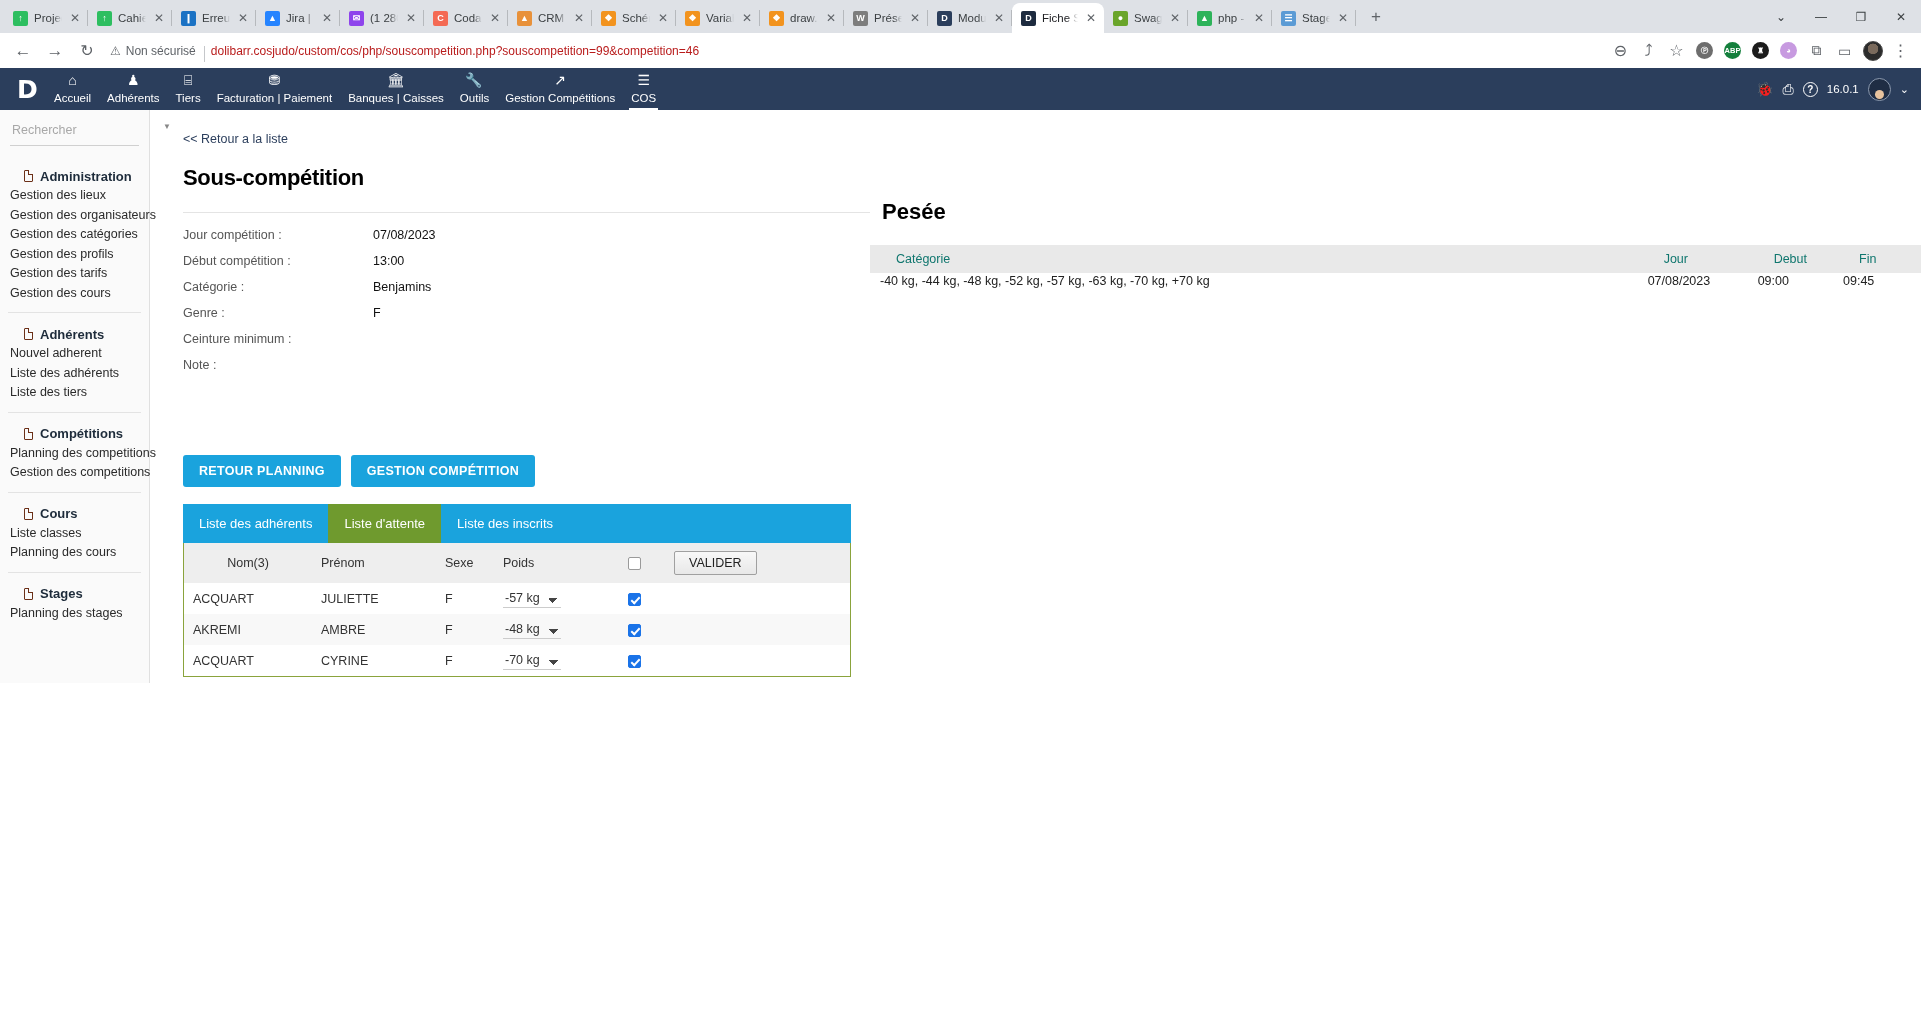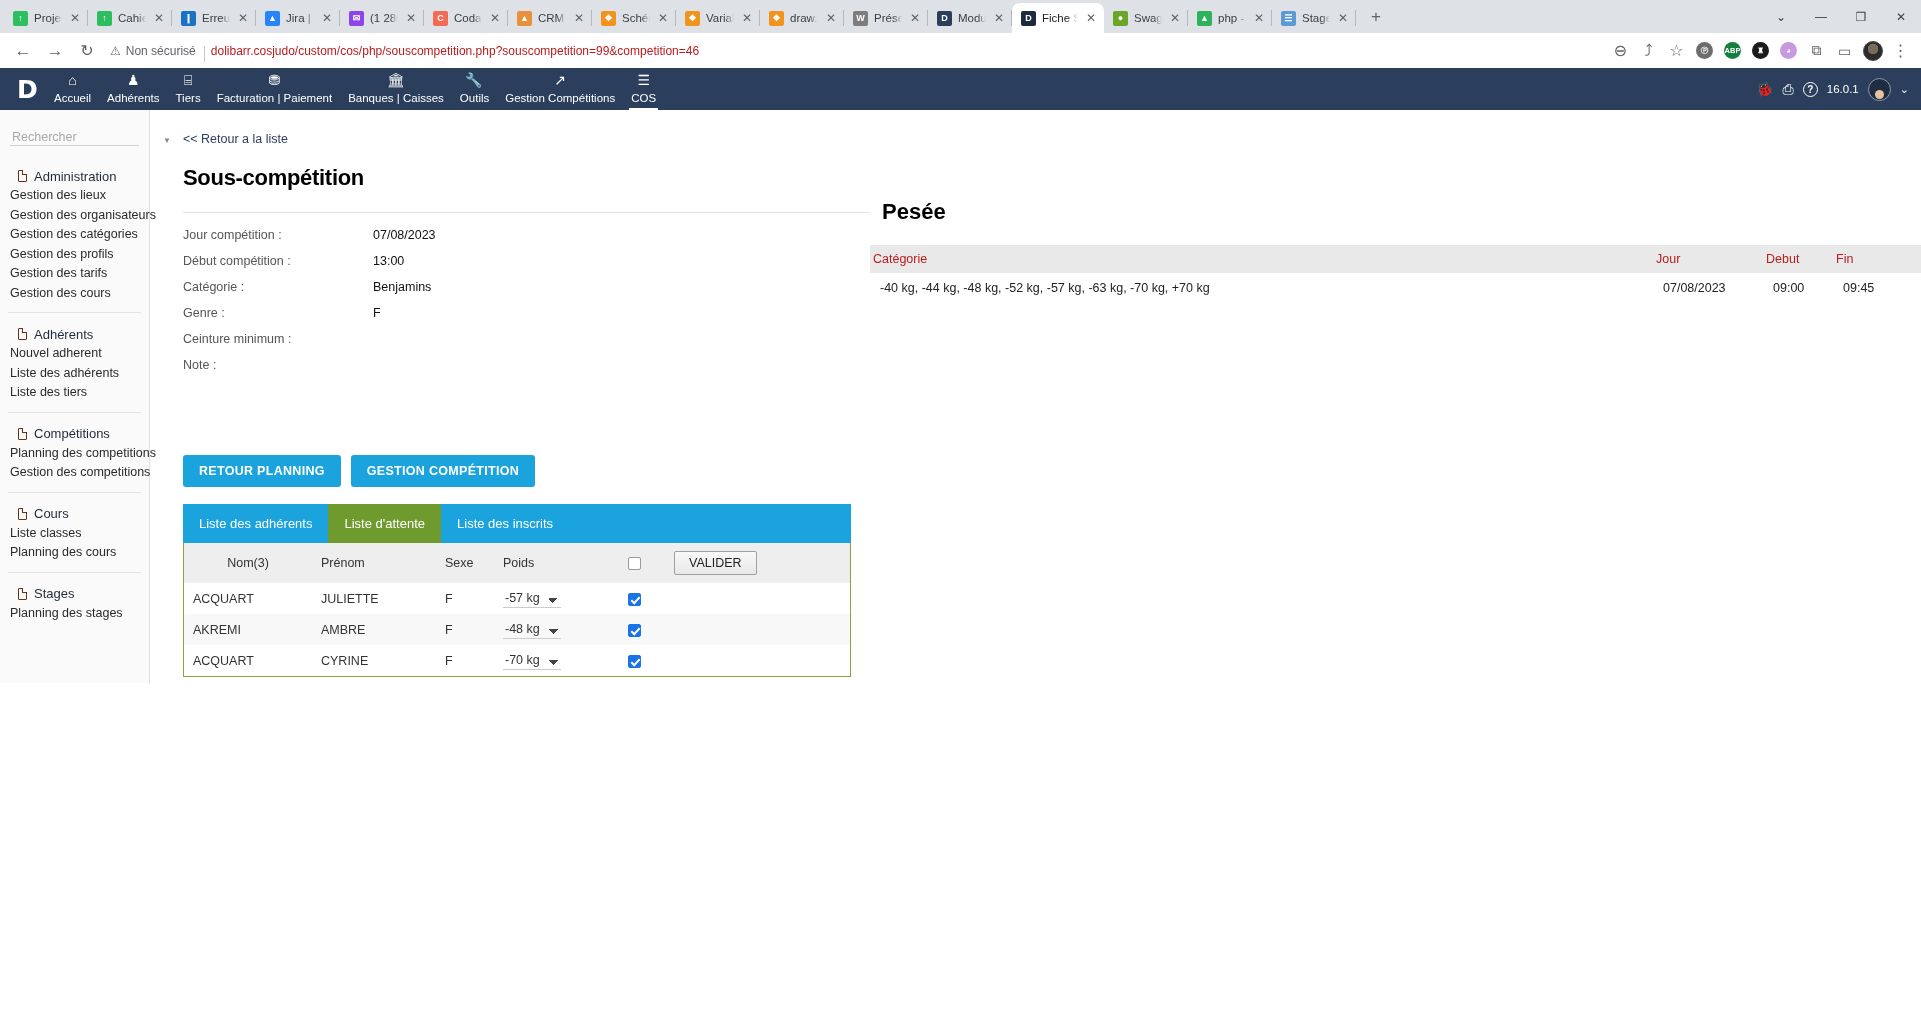--- a/index.html
+++ b/index.html
@@ -216,39 +216,39 @@
     width: 150px;
     flex: 0 0 150px;
     background: #fafafa;
     border-right: 1px solid #e0e0e0;
     padding: 0 0 0 0;
     height: 573px;
   }
   .search-box {
     margin: 12px 10px 0 10px;
     border-bottom: 1px solid #d0d0d0;
-    display: flex; align-items: flex-end;
+    display: flex; align-items: flex-start;
     height: 24px;
     gap: 43px;
   }
   .search-box input {
     border: none; outline: none; background: transparent;
     font-size: 12.5px; color: #555;
     width: 110px;
     font-family: "Liberation Sans", sans-serif;
   }
   .search-box input::placeholder { color: #a8a8a8; }
   .search-caret { font-size: 8px; color: #888; margin-left: auto; }
 
   .side-group { margin-top: 11px; }
   .side-group.first { margin-top: 20px; }
   .side-head {
     display: flex; align-items: center; gap: 7px;
-    padding: 0 18px;
-    font-size: 13px; font-weight: normal; color: #1d2b3a;
+    padding: 0 24px;
+    font-size: 13px; font-weight: bold; color: #1d2b3a;
     height: 20px;
   }
   .side-head .doc-icon {
     width: 9px; height: 12px;
     border: 1.4px solid #6b2f17;
     border-radius: 1px;
     position: relative;
     flex: 0 0 9px;
   }
   .side-head .doc-icon::after {
@@ -323,27 +323,27 @@
   .pesee-table {
     width: 100%;
     border-collapse: collapse;
     margin-top: 20px;
   }
   .pesee-table th {
     background: #e9e9e9;
     text-align: left;
     font-weight: normal;
     font-size: 12.5px;
-    color: #b91c1c;
-    padding: 7px 3px;
+    color: #0f766e;
+    padding: 7px 26px;
   }
   .pesee-table td {
     font-size: 12.5px;
     color: #222;
-    padding: 8px 10px;
+    padding: 1px 10px;
     background: #fff;
   }
 
   
   .btn-row { margin-top: 71px; display: flex; gap: 10px; }
   .btn-primary {
     background: #1aa3dd;
     color: #fff;
     border: none;
     font-size: 12.5px;

